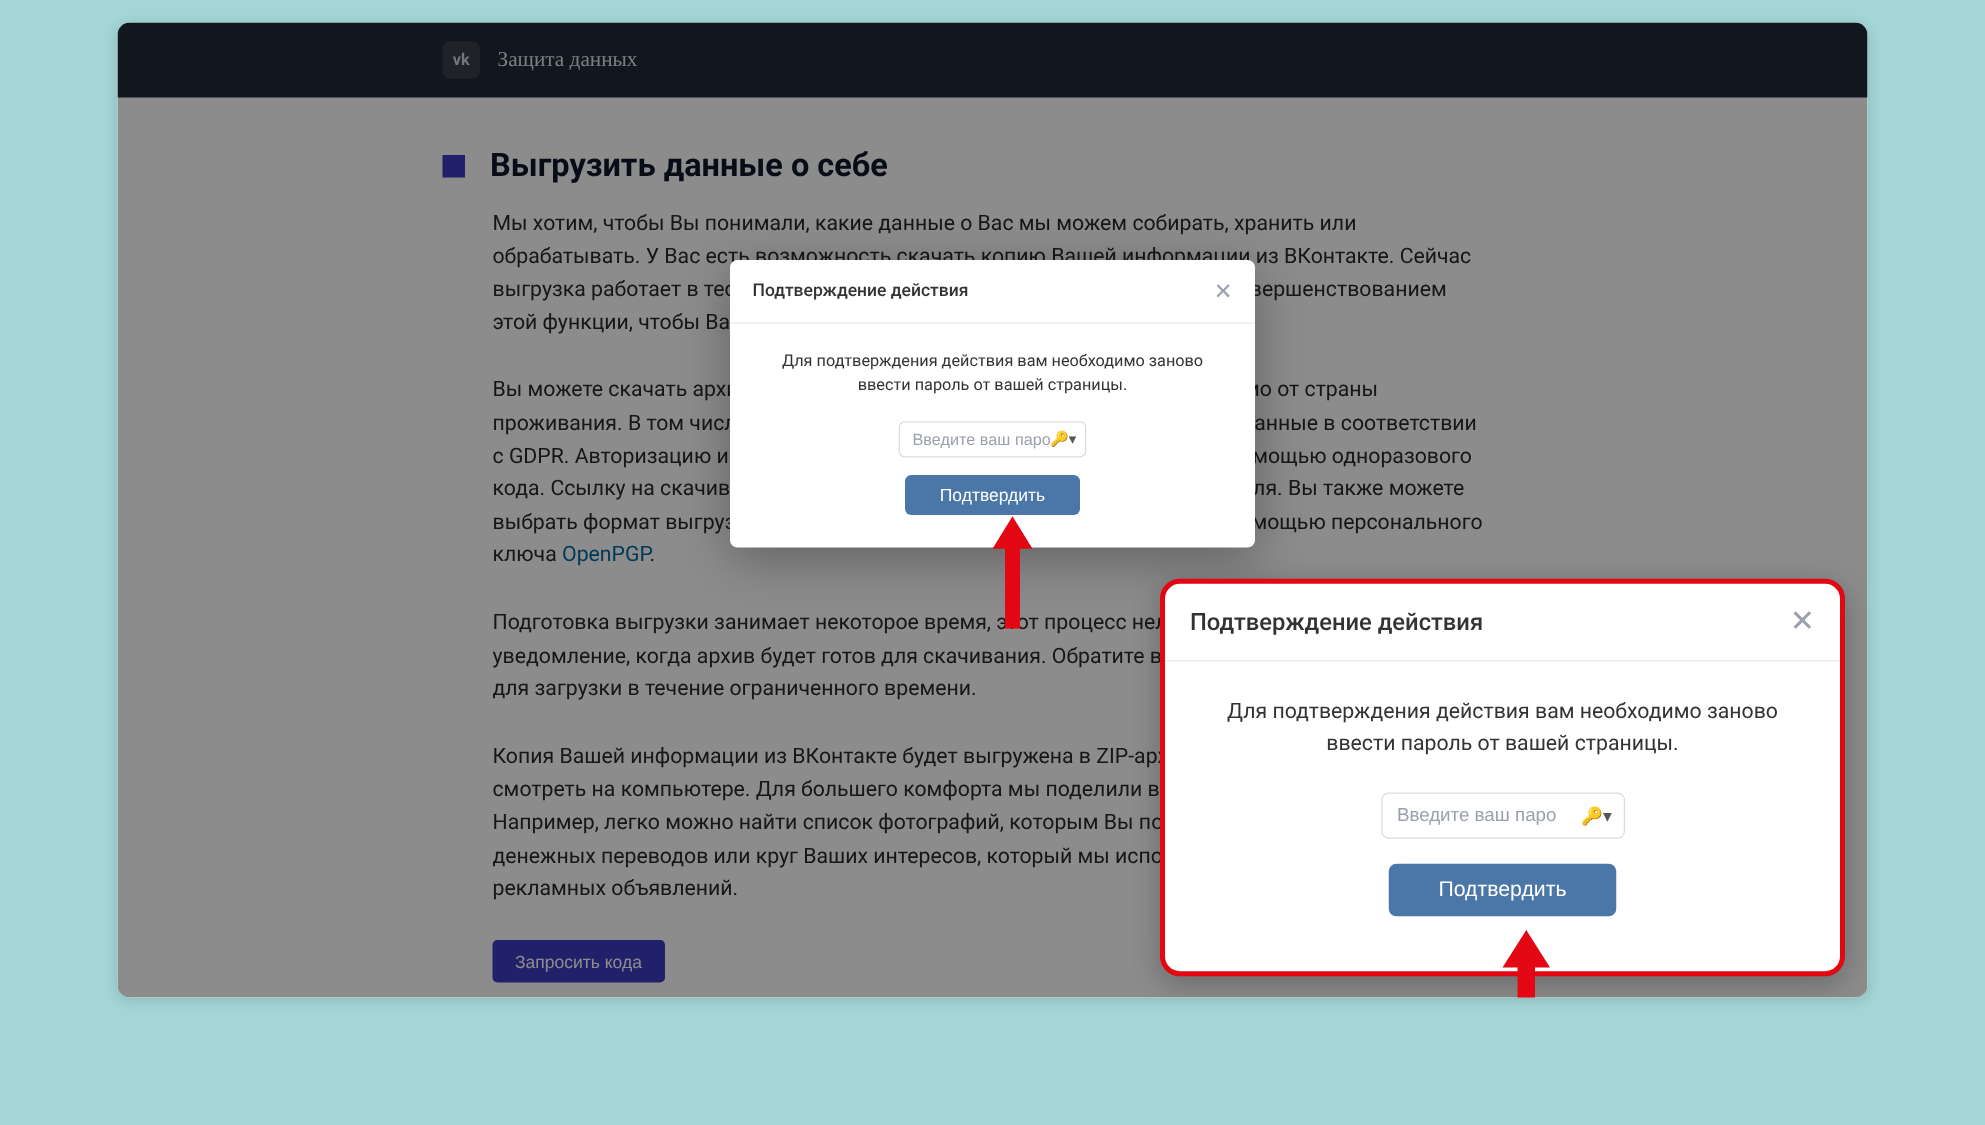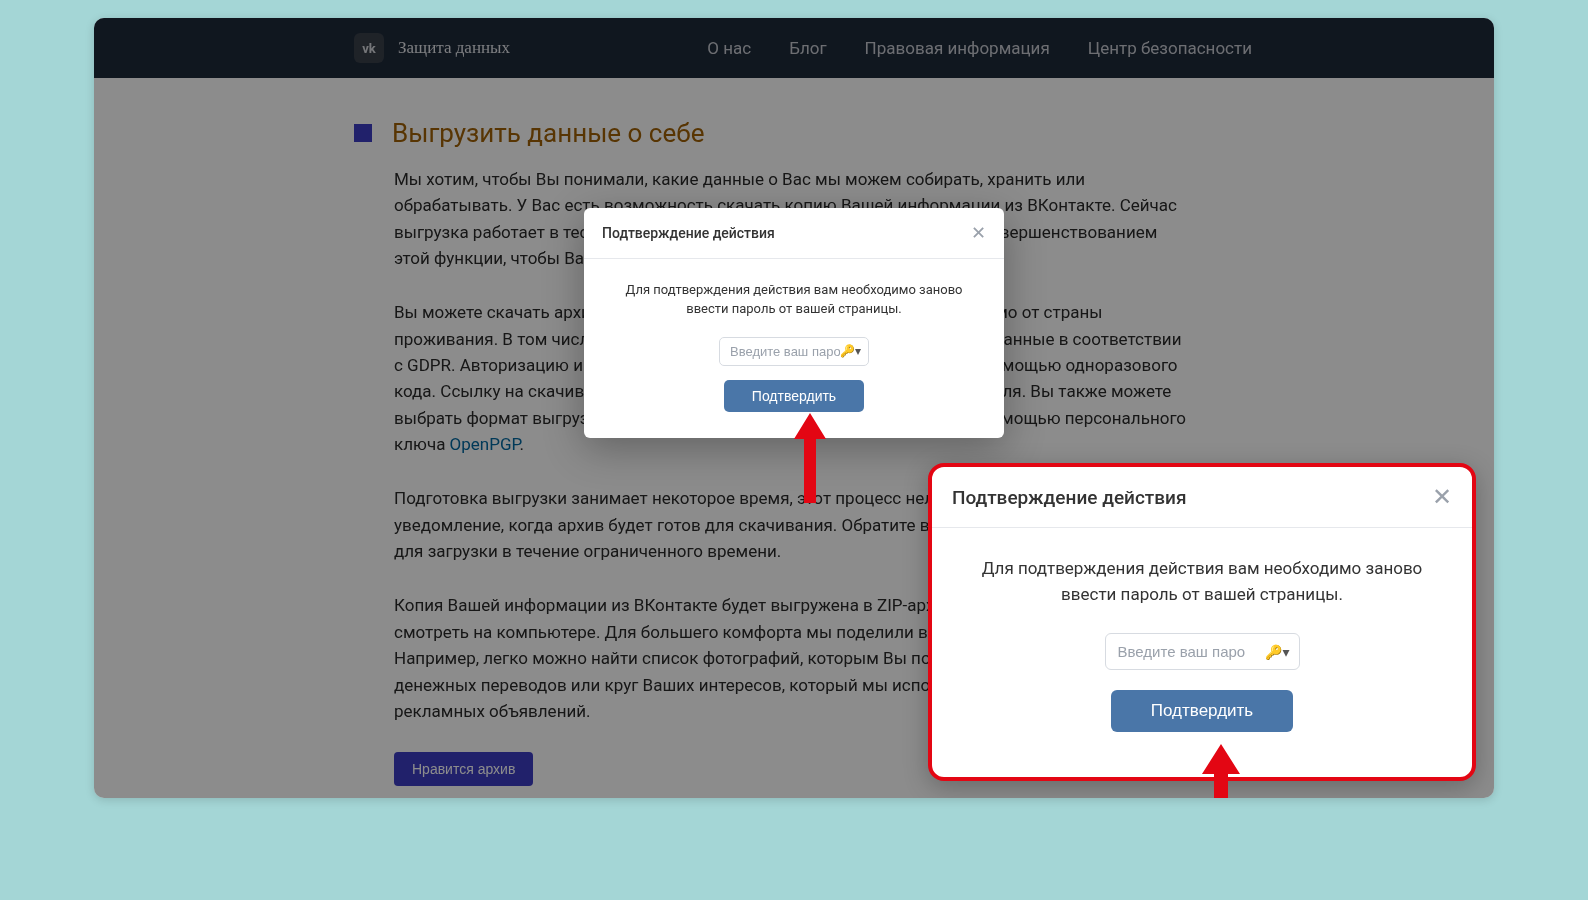--- a/index.html
+++ b/index.html
@@ -51,21 +51,21 @@
   .topbar .nav { display: flex; gap: 38px; margin-right: 220px;}
   .topbar .nav a { color: #c6c9d0; text-decoration: none; cursor: pointer; }
 
   .page {
     padding: 40px 300px 40px 300px;
     position: relative;
     z-index: 2;
   }
   .title-row { display: flex; align-items: center; gap: 20px; margin-bottom: 18px; margin-left: -40px;}
   .title-bullet { width: 18px; height: 18px; background: #3c3cc4; }
-  .title { font-size: 26px; font-weight: 400; color: #a16207; }
+  .title { font-size: 26px; font-weight: 700; color: #0f172a; }
   .para { color: #2b2b2b; font-size: 17px; line-height: 1.55; margin-bottom: 28px; }
   .para a { color: #0369a1; text-decoration: none; }
   .req-btn {
     background: #3c3cc4;
     color: #fff;
     border: none;
     padding: 9px 18px;
     border-radius: 4px;
     font-size: 14px;
     cursor: pointer;
@@ -170,40 +170,34 @@
   ::placeholder { color: #9aa1ab; }
 </style>
 </head>
 <body>
 
 <div class="frame">
 
   <div class="topbar">
     <div class="logo">vk</div>
     <div class="brand">Защита данных</div>
-    <div class="nav">
-      <a>О нас</a>
-      <a>Блог</a>
-      <a>Правовая информация</a>
-      <a>Центр безопасности</a>
-    </div>
   </div>
 
   <div class="page">
     <div class="title-row">
       <div class="title-bullet"></div>
       <div class="title">Выгрузить данные о себе</div>
     </div>
     <p class="para">Мы хотим, чтобы Вы понимали, какие данные о Вас мы можем собирать, хранить или обрабатывать. У Вас есть возможность скачать копию Вашей информации из ВКонтакте. Сейчас выгрузка работает в тестовом режиме — мы продолжаем работать над усовершенствованием этой функции, чтобы Вам было максимально удобно ей пользоваться.</p>
     <p class="para">
       <span>Вы можете скачать архив с данными, которые Вы передали нам, независимо от страны проживания. В том числе, если Вы находитесь в ЕС, Вы можете запросить данные в соответствии с GDPR. Авторизацию и право владения профилем нужно подтвердить с помощью одноразового кода. Ссылку на скачивание архива невозможно открыть из другого профиля. Вы также можете выбрать формат выгрузки — онлайн или JSON — и зашифровать архив с помощью персонального ключа </span><a>OpenPGP</a><span>.</span>
     </p>
     <p class="para">Подготовка выгрузки занимает некоторое время, этот процесс нельзя ускорить. Вы получите уведомление, когда архив будет готов для скачивания. Обратите внимание, что он будет доступен для загрузки в течение ограниченного времени.</p>
     <p class="para">Копия Вашей информации из ВКонтакте будет выгружена в ZIP-архив, который Вы сможете смотреть на компьютере. Для большего комфорта мы поделили все данные по категориям. Например, легко можно найти список фотографий, которым Вы поставили «Нравится», историю денежных переводов или круг Ваших интересов, который мы используем для настройки рекламных объявлений.</p>
-    <button class="req-btn">Нравится архив</button>
+    <button class="req-btn">Запросить кода</button>
   </div>
 
   <div class="dim-overlay"></div>
 
   <div class="dialog-small">
     <div class="hdr">
       <span>Подтверждение действия</span>
       <button class="close">✕</button>
     </div>
     <div class="body">

